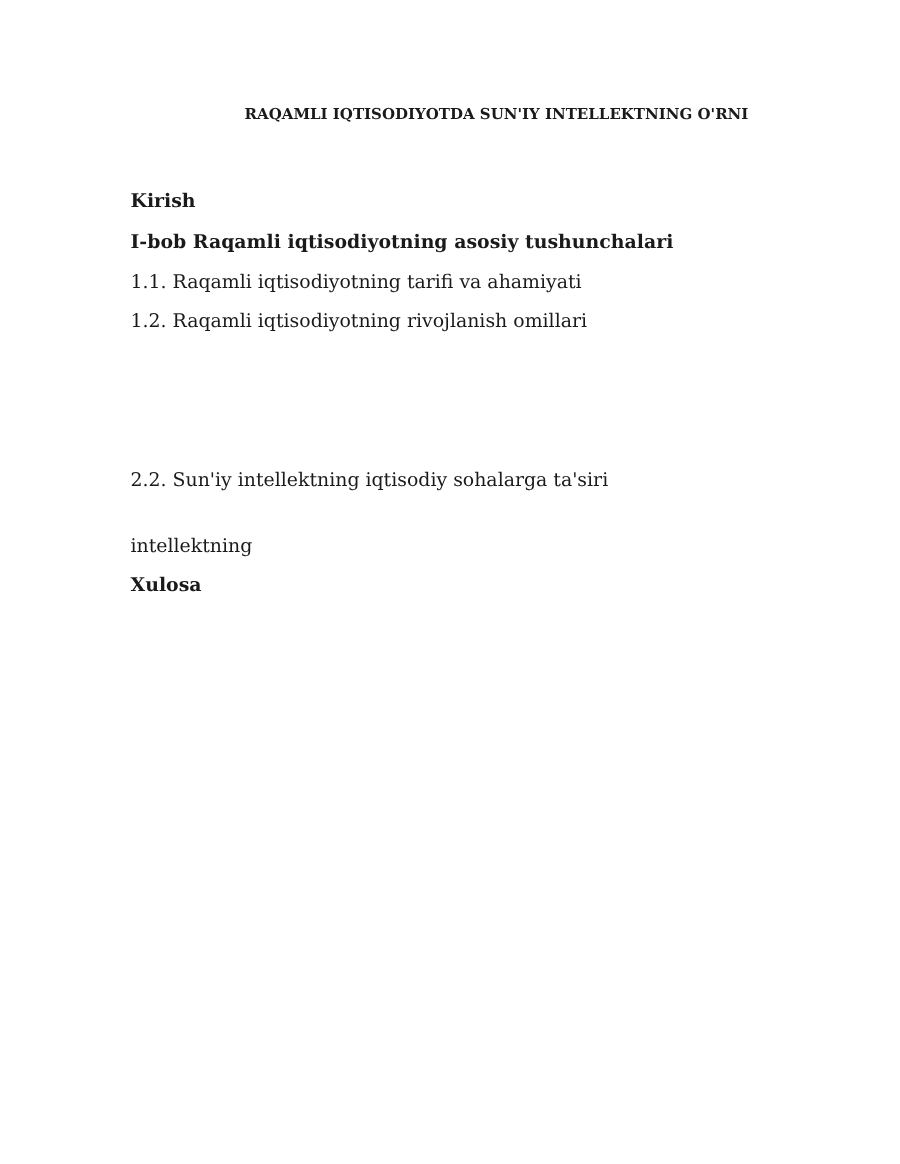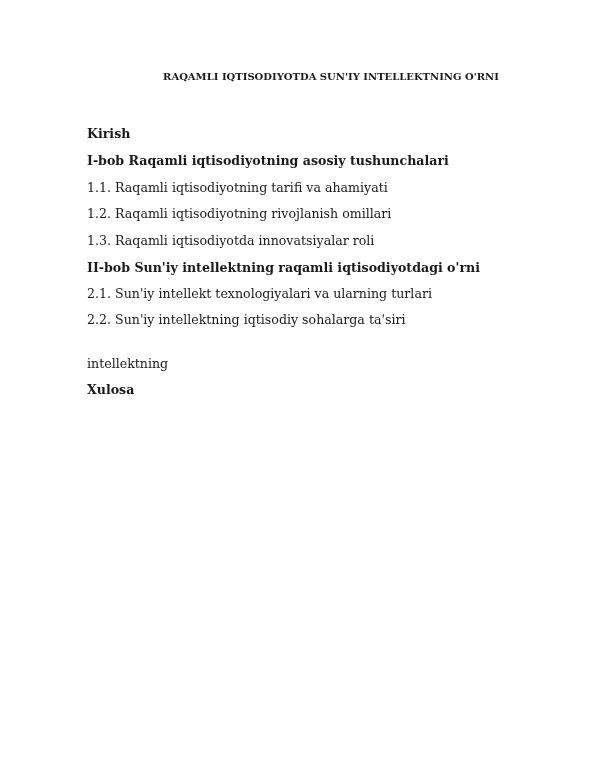--- a/index.html
+++ b/index.html
@@ -14,19 +14,16 @@
 </head>
 <body>
 
 <div class="page">
   <div class="line center bold title" style="top:68px">RAQAMLI IQTISODIYOTDA SUN'IY INTELLEKTNING O'RNI</div>
 
   <div class="line bold" style="top:125px">Kirish</div>
   <div class="line bold" style="top:152px">I-bob Raqamli iqtisodiyotning asosiy tushunchalari</div>
   <div class="line" style="top:179px">1.1. Raqamli iqtisodiyotning tarifi va ahamiyati</div>
   <div class="line" style="top:205px">1.2. Raqamli iqtisodiyotning rivojlanish omillari</div>
-  <div class="line" style="top:232px">1.3. Raqamli iqtisodiyotda innovatsiyalar roli</div>
-  <div class="line bold" style="top:259px">II-bob Sun'iy intellektning raqamli iqtisodiyotdagi o'rni</div>
-  <div class="line" style="top:285px">2.1. Sun'iy intellekt texnologiyalari va ularning turlari</div>
   <div class="line" style="top:311px">2.2. Sun'iy intellektning iqtisodiy sohalarga ta'siri</div>
   <div class="line" style="top:355px">intellektning</div>
   <div class="line bold" style="top:381px">Xulosa</div>
 </div>
 
 </body></html>

